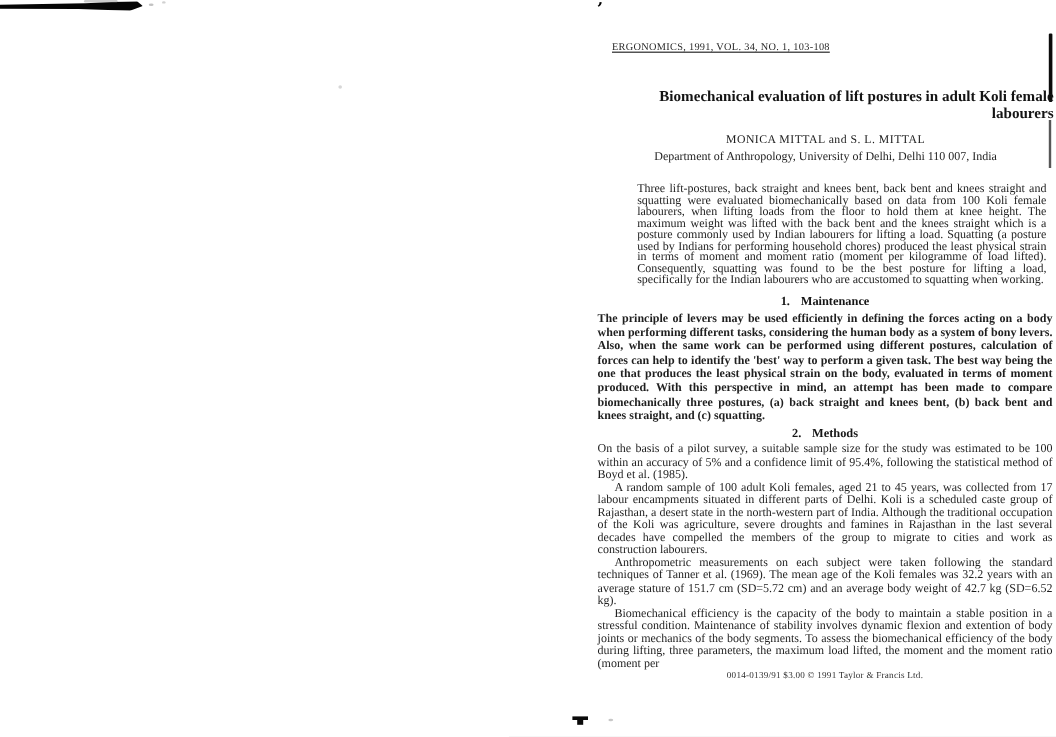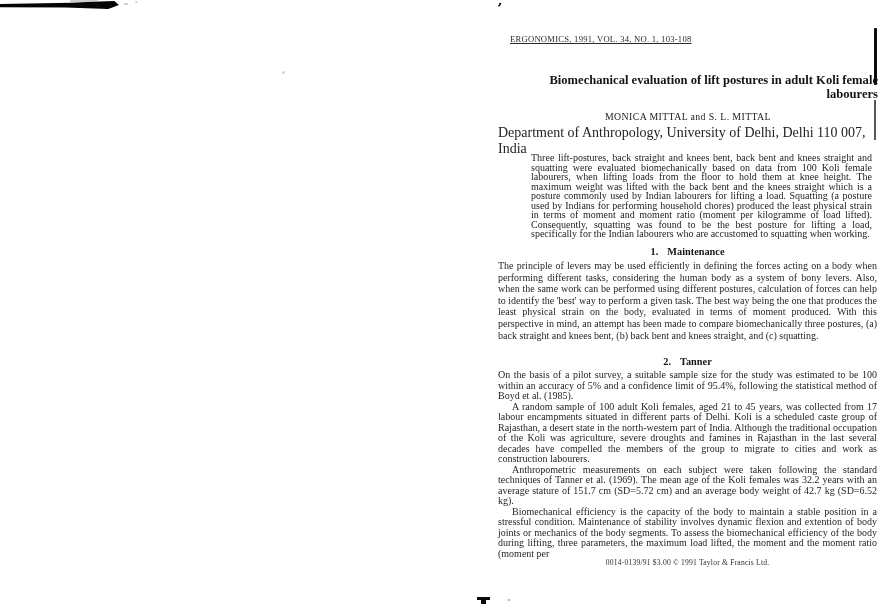--- a/index.html
+++ b/index.html
@@ -36,37 +36,37 @@
   }
   .title{
     left:498px;top:74px;width:380px;margin:0;
     text-align:right;font-weight:bold;font-size:12.6px;line-height:13.6px;color:#141414;
   }
   .authors{
     left:498px;top:111px;width:380px;text-align:center;
     font-size:9.8px;letter-spacing:.4px;color:#1c1c1c;
   }
   .affiliation{
-    left:498px;top:125px;width:380px;text-align:left;font-size:14px;color:#242424;
+    left:498px;top:125px;width:380px;text-align:center;font-size:10px;color:#242424;
   }
   .abstract{
     left:519px;top:141px;width:341px;margin:12px;
     font-size:10px;line-height:9.5px;text-align:justify;color:#232323;
   }
   .section{width:379px;left:498px;}
   .sec-intro{top:246px;}
   .sec-methods{top:356px;}
   .sec-heading{
     text-align:center;font-weight:bold;font-size:10.3px;color:#161616;margin:0 0 3px 0;
   }
   .sec-heading .num{margin-right:9px;}
   .section p{
     margin:0;font-size:10px;text-align:justify;color:#1f1f1f;
   }
-  .sec-intro p{line-height:11.6px;}
+  .sec-intro p{line-height:11.6px;font-weight:bold;}
   .sec-methods p{line-height:10.5px;}
   .para-indent{text-indent:14px;}
   .footer-line{
     left:498px;top:558px;width:379px;text-align:center;
     font-size:7.6px;color:#2e2e2e;letter-spacing:.2px;font-family:Liberation Serif, serif;
   }
 </style>
 </head>
 <body>
 
@@ -97,21 +97,21 @@
 
     <div class="abs section sec-intro">
       <div class="sec-heading">
         <span class="num">1.</span><span>Maintenance</span>
       </div>
       <p>The principle of levers may be used efficiently in defining the forces acting on a body when performing different tasks, considering the human body as a system of bony levers. Also, when the same work can be performed using different postures, calculation of forces can help to identify the 'best' way to perform a given task. The best way being the one that produces the least physical strain on the body, evaluated in terms of moment produced. With this perspective in mind, an attempt has been made to compare biomechanically three postures, (a) back straight and knees bent, (b) back bent and knees straight, and (c) squatting.</p>
     </div>
 
     <div class="abs section sec-methods">
       <div class="sec-heading">
-        <span class="num">2.</span><span>Tanner</span>
+        <span class="num">2.</span><span>Methods</span>
       </div>
       <p>On the basis of a pilot survey, a suitable sample size for the study was estimated to be 100 within an accuracy of 5% and a confidence limit of 95.4%, following the statistical method of Boyd et al. (1985).</p>
       <p class="para-indent">A random sample of 100 adult Koli females, aged 21 to 45 years, was collected from 17 labour encampments situated in different parts of Delhi. Koli is a scheduled caste group of Rajasthan, a desert state in the north-western part of India. Although the traditional occupation of the Koli was agriculture, severe droughts and famines in Rajasthan in the last several decades have compelled the members of the group to migrate to cities and work as construction labourers.</p>
       <p class="para-indent">Anthropometric measurements on each subject were taken following the standard techniques of Tanner et al. (1969). The mean age of the Koli females was 32.2 years with an average stature of 151.7 cm (SD=5.72 cm) and an average body weight of 42.7 kg (SD=6.52 kg).</p>
       <p class="para-indent">Biomechanical efficiency is the capacity of the body to maintain a stable position in a stressful condition. Maintenance of stability involves dynamic flexion and extention of body joints or mechanics of the body segments. To assess the biomechanical efficiency of the body during lifting, three parameters, the maximum load lifted, the moment and the moment ratio (moment per</p>
     </div>
 
     <div class="abs footer-line">0014-0139/91 $3.00 © 1991 Taylor &amp; Francis Ltd.</div>
 
   </div>

